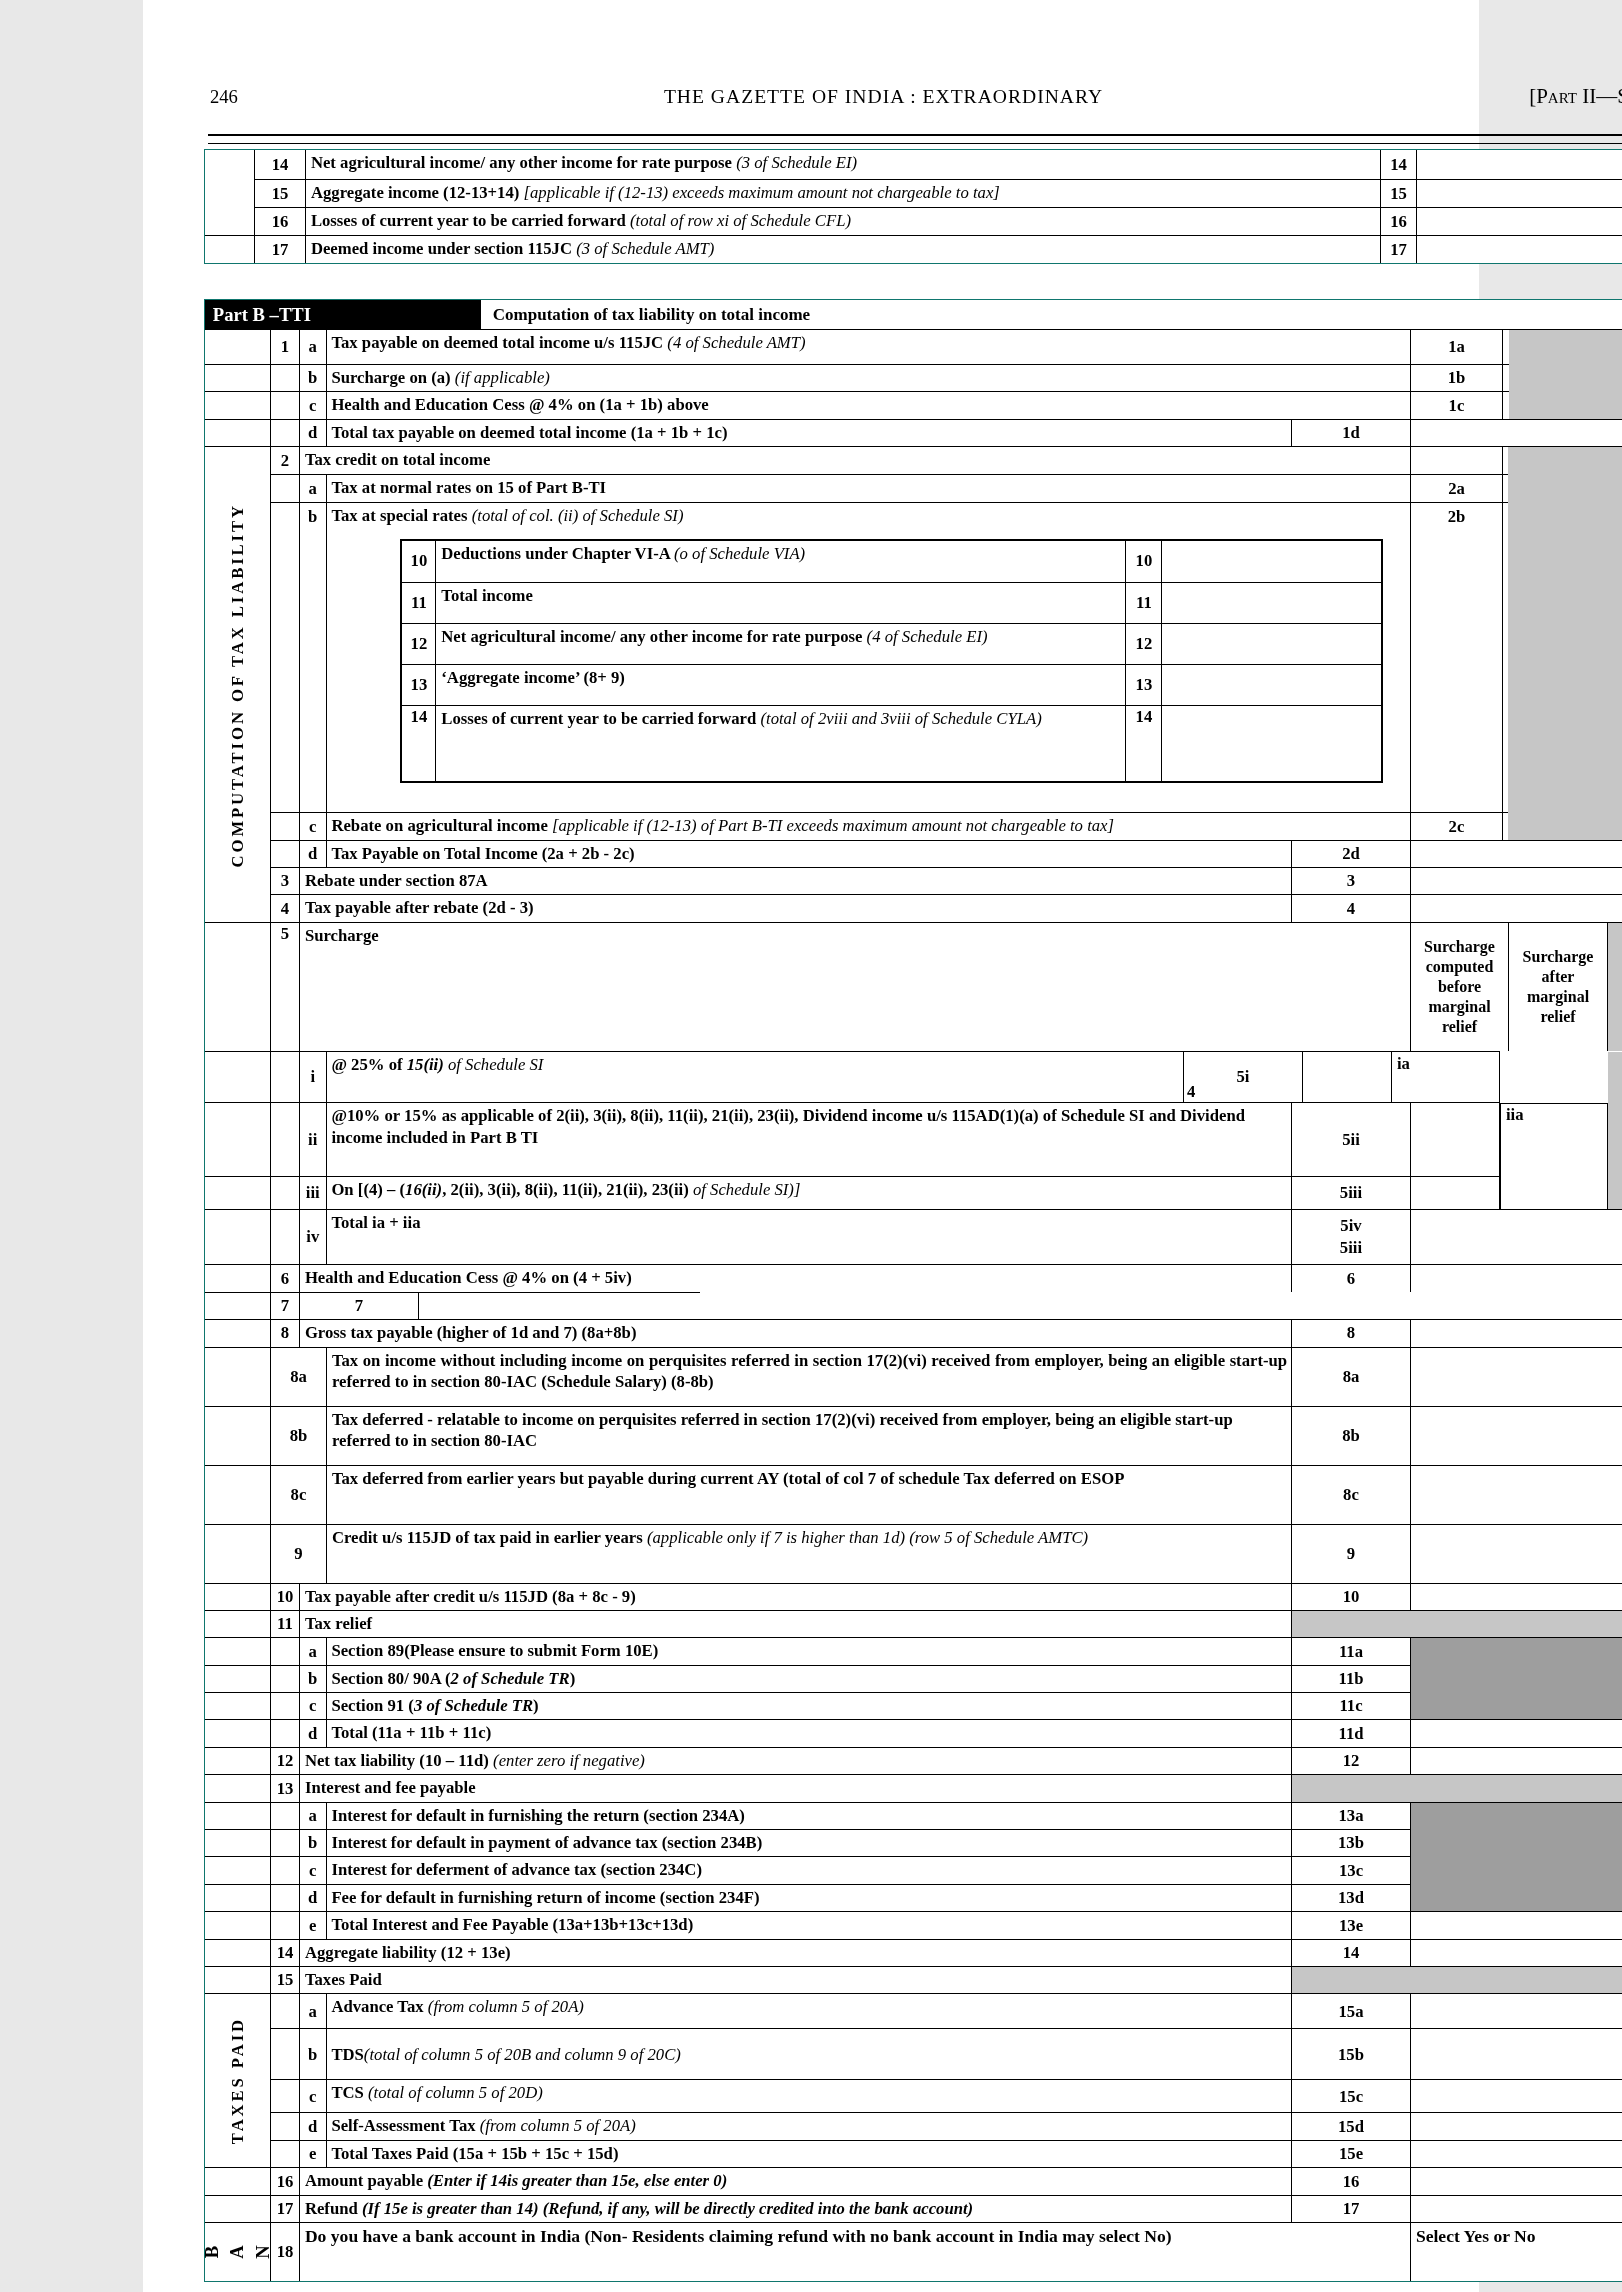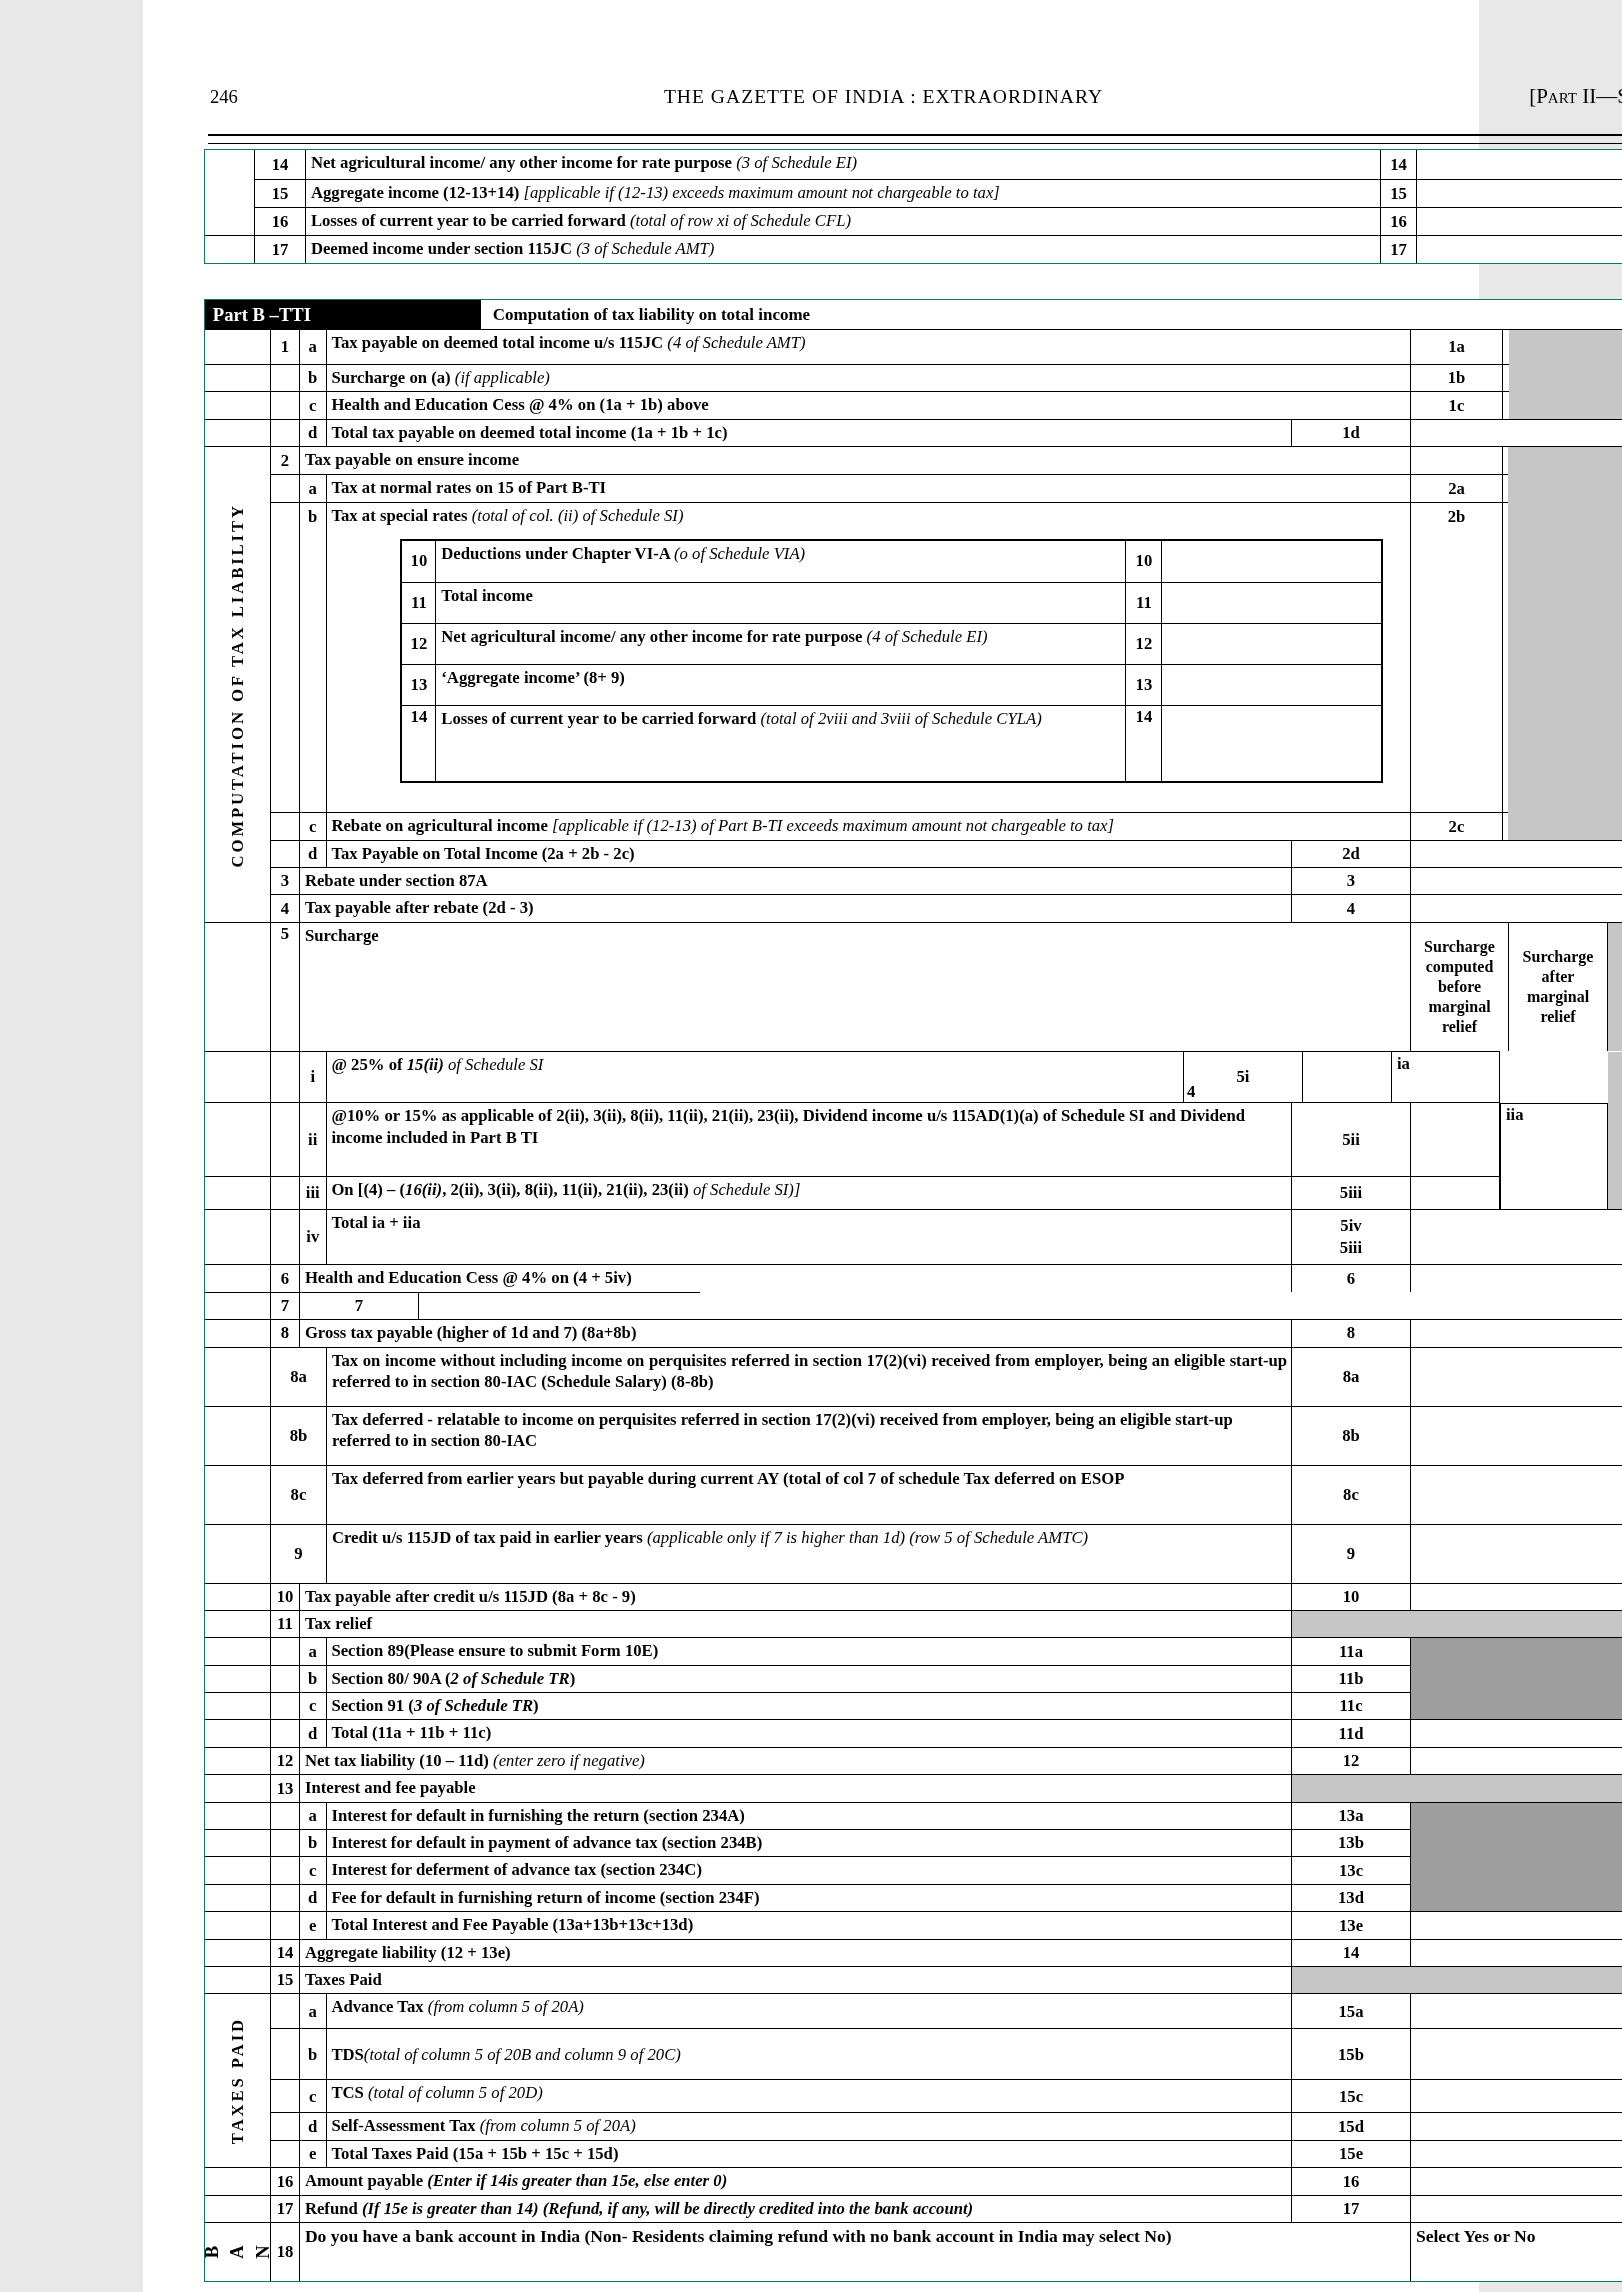--- a/index.html
+++ b/index.html
@@ -170,21 +170,21 @@
     <div class="grp">
       <div class="vlab">
         <span class="vtext">COMPUTATION OF TAX LIABILITY</span>
       </div>
 
       <div class="grp">
         <div class="ovg" style="width:184px;"></div>
         <div class="row mh29">
           <div class="c cl"></div>
           <div class="c cn cc">2</div>
-          <div class="c cd db"><span class="s-b">Tax payable on ensure income</span></div>
+          <div class="c cd db"><span class="s-b">Tax credit on total income</span></div>
           <div class="c k2 cc"></div>
           <div class="c v2"></div>
         </div>
         <div class="row mh29">
           <div class="c cl"></div>
           <div class="c cn cc"></div>
           <div class="c ce cc">a</div>
           <div class="c cd db"><span class="s-b">Tax at normal rates on 15 of Part B-TI</span></div>
           <div class="c k2 cc">2a</div>
           <div class="c v2"></div>

